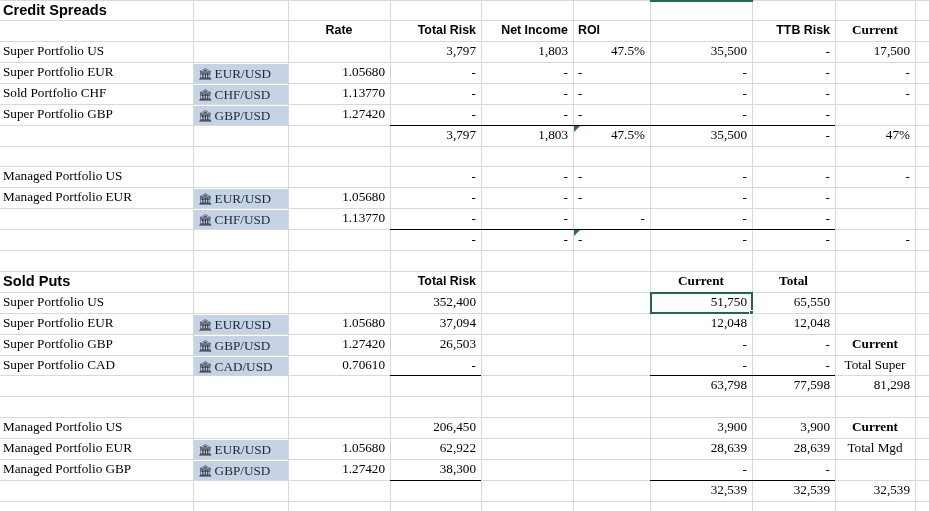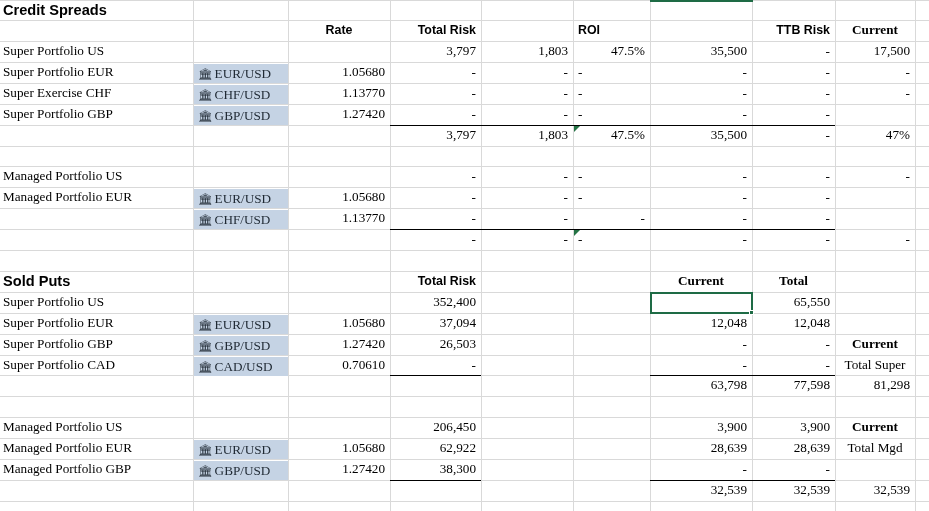--- a/index.html
+++ b/index.html
@@ -120,20 +120,21 @@
   <div class="hline" style="top:417px"></div>
   <div class="hline" style="top:438px"></div>
   <div class="hline" style="top:459px"></div>
   <div class="hline" style="top:480px"></div>
   <div class="hline" style="top:501px"></div>
 
   <div class="cell l title" style="left:0px;top:0px;width:193px">Credit Spreads</div>
 
   <div class="cell c hdr" style="left:288px;top:20px;width:102px">Rate</div>
   <div class="cell r hdr" style="left:390px;top:20px;width:91px">Total Risk</div>
+  <div class="cell r hdr" style="left:481px;top:20px;width:92px">Net Income</div>
   <div class="cell l hdr" style="left:575px;top:20px;width:75px">ROI</div>
   <div class="cell r hdr" style="left:752px;top:20px;width:83px">TTB Risk</div>
   <div class="cell c b" style="left:835px;top:20px;width:80px">Current</div>
 
   <div class="cell l" style="left:0px;top:41px;width:193px">Super Portfolio US</div>
   <div class="cell r" style="left:390px;top:41px;width:91px">3,797</div>
   <div class="cell r" style="left:481px;top:41px;width:92px">1,803</div>
   <div class="cell r" style="left:573px;top:41px;width:77px">47.5%</div>
   <div class="cell r" style="left:650px;top:41px;width:102px">35,500</div>
   <div class="cell r" style="left:752px;top:41px;width:83px">-</div>
@@ -142,21 +143,21 @@
   <div class="cell l" style="left:0px;top:62px;width:193px">Super Portfolio EUR</div>
   <div class="cell fx" style="left:194px;top:64px;width:94px;height:19px;line-height:19px"><span class="bank">🏛</span><span>EUR/USD</span></div>
   <div class="cell r" style="left:288px;top:62px;width:102px">1.05680</div>
   <div class="cell r" style="left:390px;top:62px;width:91px">-</div>
   <div class="cell r" style="left:481px;top:62px;width:92px">-</div>
   <div class="cell l" style="left:575px;top:62px;width:75px">-</div>
   <div class="cell r" style="left:650px;top:62px;width:102px">-</div>
   <div class="cell r" style="left:752px;top:62px;width:83px">-</div>
   <div class="cell r" style="left:835px;top:62px;width:80px">-</div>
 
-  <div class="cell l" style="left:0px;top:83px;width:193px">Super Exercise CHF</div>
+  <div class="cell l" style="left:0px;top:83px;width:193px">Sold Portfolio CHF</div>
   <div class="cell fx" style="left:194px;top:85px;width:94px;height:19px;line-height:19px"><span class="bank">🏛</span><span>CHF/USD</span></div>
   <div class="cell r" style="left:288px;top:83px;width:102px">1.13770</div>
   <div class="cell r" style="left:390px;top:83px;width:91px">-</div>
   <div class="cell r" style="left:481px;top:83px;width:92px">-</div>
   <div class="cell l" style="left:575px;top:83px;width:75px">-</div>
   <div class="cell r" style="left:650px;top:83px;width:102px">-</div>
   <div class="cell r" style="left:752px;top:83px;width:83px">-</div>
   <div class="cell r" style="left:835px;top:83px;width:80px">-</div>
 
   <div class="cell l" style="left:0px;top:104px;width:193px">Super Portfolio GBP</div>
@@ -213,20 +214,21 @@
   <div class="cell r" style="left:835px;top:229px;width:80px">-</div>
   <div class="flag" style="left:574px;top:230px"></div>
 
   <div class="cell l title" style="left:0px;top:271px;width:193px">Sold Puts</div>
   <div class="cell r hdr" style="left:390px;top:271px;width:91px">Total Risk</div>
   <div class="cell c b" style="left:650px;top:271px;width:102px">Current</div>
   <div class="cell c b" style="left:752px;top:271px;width:83px">Total</div>
 
   <div class="cell l" style="left:0px;top:292px;width:193px">Super Portfolio US</div>
   <div class="cell r" style="left:390px;top:292px;width:91px">352,400</div>
+  <div class="cell r" style="left:650px;top:292px;width:102px">51,750</div>
   <div class="cell r" style="left:752px;top:292px;width:83px">65,550</div>
 
   <div class="cell l" style="left:0px;top:313px;width:193px">Super Portfolio EUR</div>
   <div class="cell fx" style="left:194px;top:315px;width:94px;height:19px;line-height:19px"><span class="bank">🏛</span><span>EUR/USD</span></div>
   <div class="cell r" style="left:288px;top:313px;width:102px">1.05680</div>
   <div class="cell r" style="left:390px;top:313px;width:91px">37,094</div>
   <div class="cell r" style="left:650px;top:313px;width:102px">12,048</div>
   <div class="cell r" style="left:752px;top:313px;width:83px">12,048</div>
 
   <div class="cell l" style="left:0px;top:334px;width:193px">Super Portfolio GBP</div>

